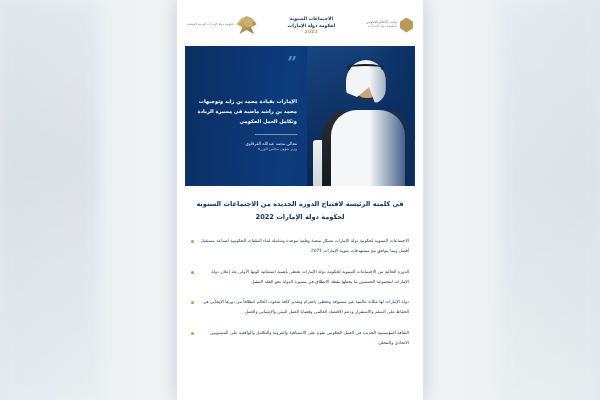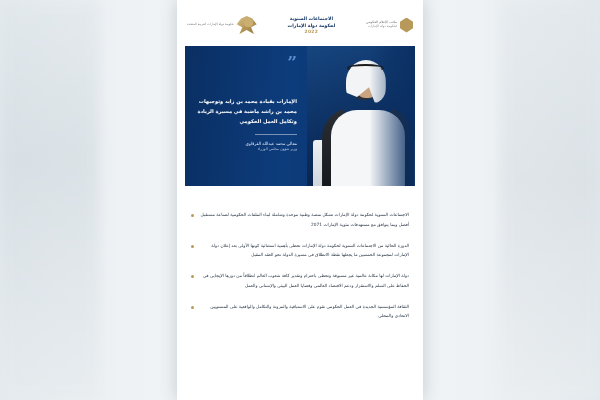--- a/index.html
+++ b/index.html
@@ -240,20 +240,21 @@
         <div class="quote-body">الإمارات بقيادة محمد بن زايد وتوجيهات محمد بن راشد ماضية في مسيرة الريادة وتكامل العمل الحكومي</div>
         <div class="quote-rule"></div>
         <div class="quote-name">معالي محمد عبدالله القرقاوي</div>
         <div class="quote-role">وزير شؤون مجلس الوزراء</div>
       </div>
 
     </div>
 
     <div class="body-wrap">
 
+      <div class="headline">في كلمته الرئيسة لافتتاح الدورة الجديدة من الاجتماعات السنوية لحكومة دولة الإمارات 2022</div>
 
       <div class="bullets">
 
         <div class="bullet">
           <span class="dot"></span>
           <span class="bullet-text">الاجتماعات السنوية لحكومة دولة الإمارات تشكل منصة وطنية موحدة وشاملة لبناء الملفات الحكومية لصناعة مستقبل أفضل وبما يتوافق مع مستهدفات مئوية الإمارات 2071</span>
         </div>
 
         <div class="bullet">
           <span class="dot"></span>

